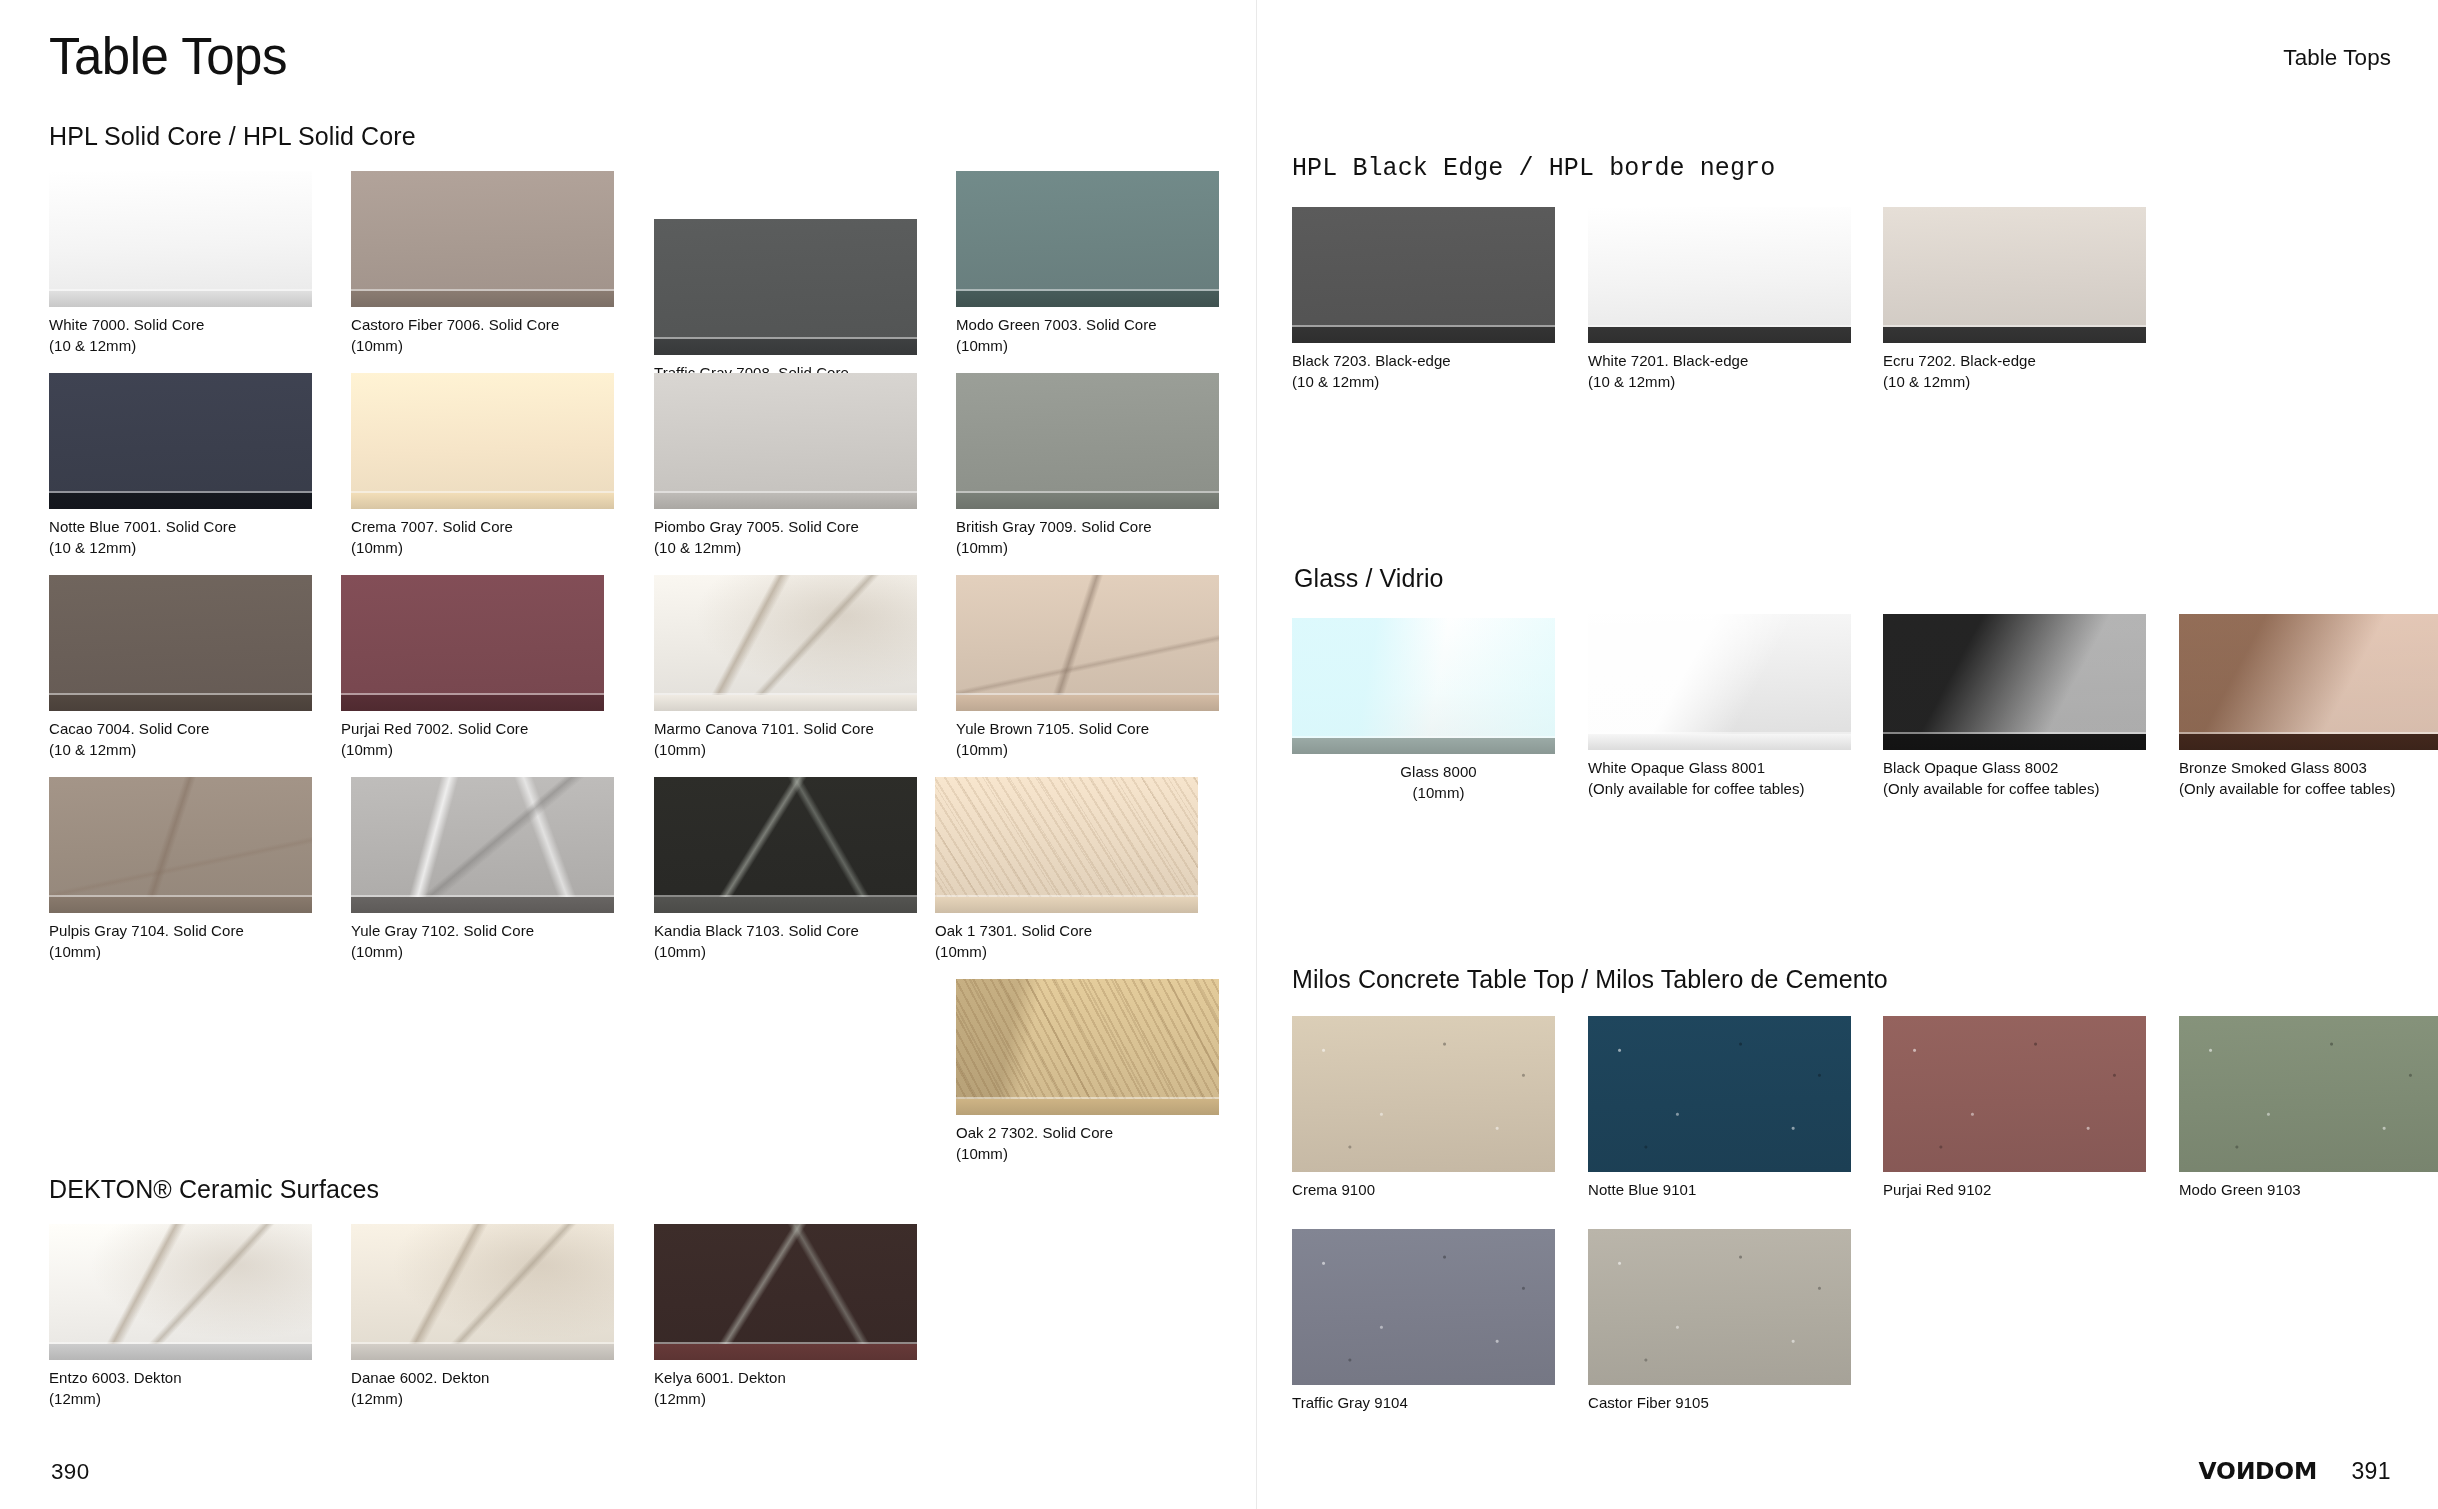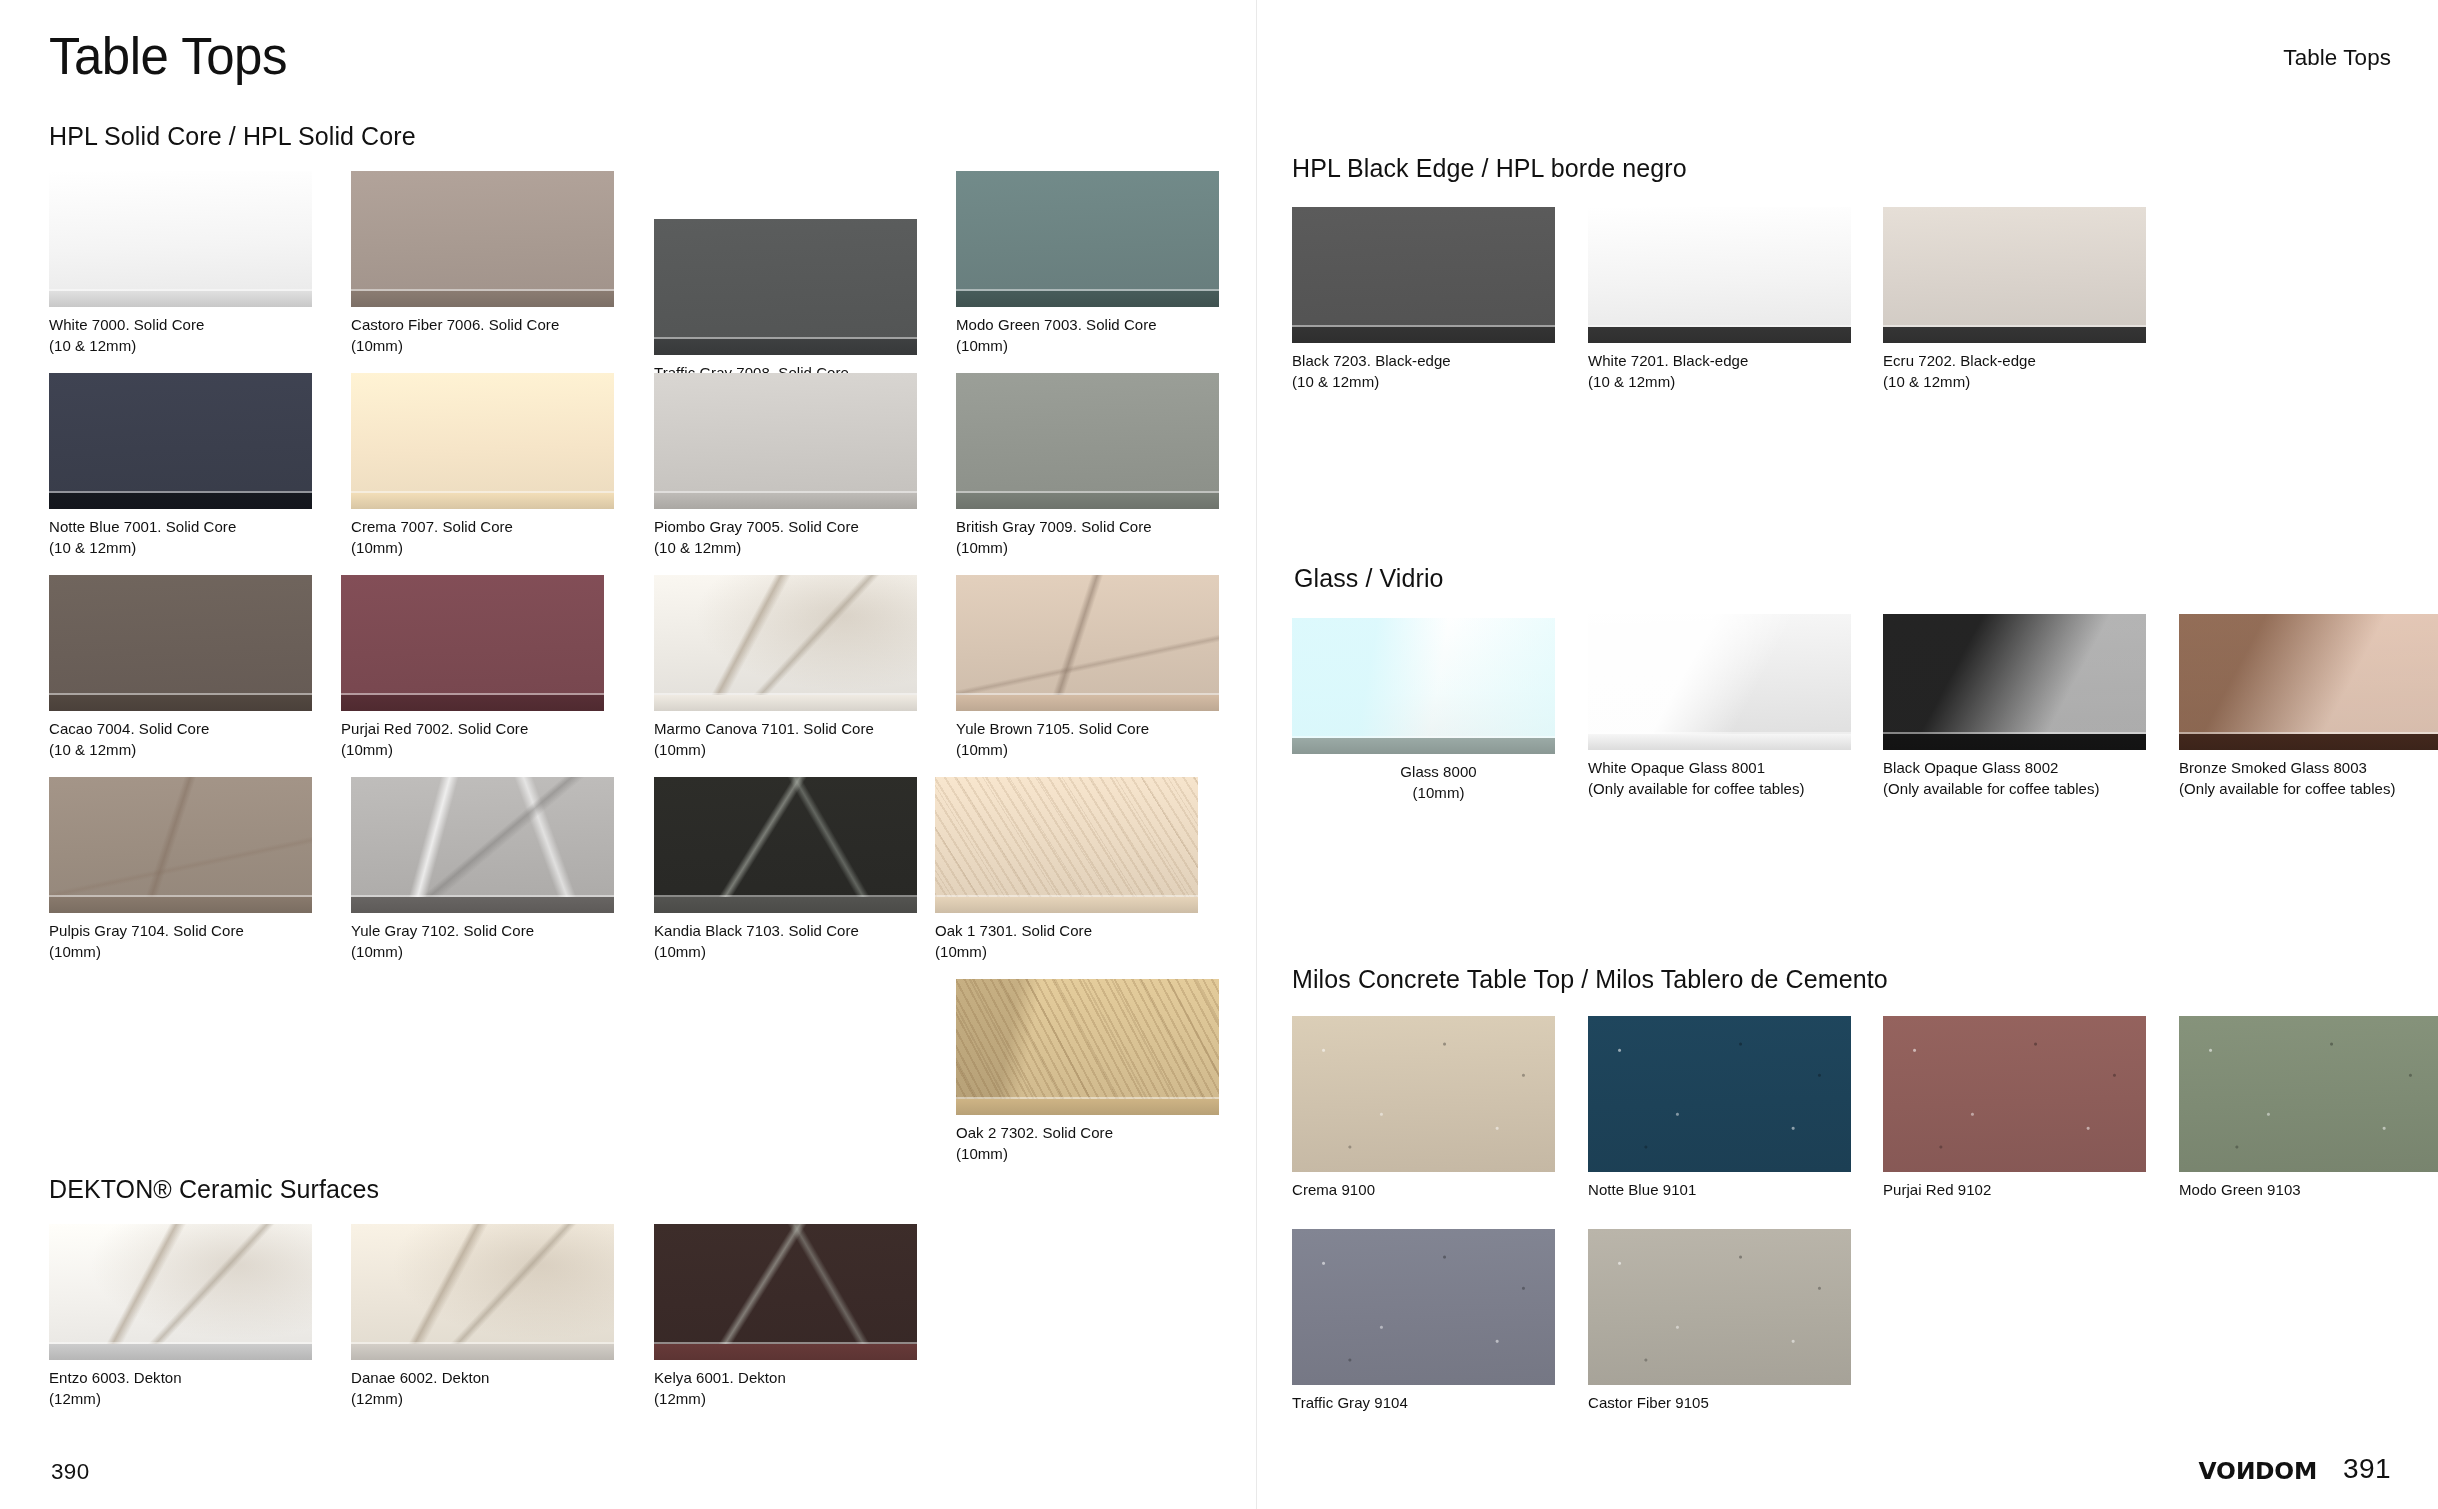--- a/index.html
+++ b/index.html
@@ -60,21 +60,21 @@
   
   .swatch-sq{width:263px;height:156px;position:relative;overflow:hidden;}
 
   
   .folio-left{
     position:absolute;left:51px;bottom:25px;
     font-size:22.4px;letter-spacing:0.4px;
   }
   .folio-right{
     position:absolute;right:47px;bottom:25px;
-    font-size:28px;letter-spacing:0.4px;
+    font-size:23px;letter-spacing:0.4px;
   }
   .brand{
     position:absolute;right:121px;bottom:25px;
     font-size:23.4px;font-weight:700;letter-spacing:-0.2px;
     font-family:"DejaVu Sans",sans-serif;
   }
   .brand .flip{display:inline-block;transform:scaleX(-1);}
 
   
   .gutter{
@@ -260,21 +260,21 @@
             <div class="hl"></div>
             <div class="edge" style="background: linear-gradient(rgb(103, 58, 57) 0%, rgb(92, 52, 51) 100%);"></div>
           </div>
           <div class="caption"><span>Kelya 6001. Dekton</span><span class="l2">(12mm)</span></div>
         </div>
       </div>
   </div>
 
   <div class="col col-right">
 
-    <div class="section-head" style="position:absolute;top:154px;left:0;">HPL Black Edge / HPL borde negro</div>
+    <div class="section-head" style="position:absolute;top:154px;left:0;font-family:Liberation Mono, monospace;">HPL Black Edge / HPL borde negro</div>
 
     <div id="grid-blackedge" class="grid" style="position:absolute;top:207px;left:0;width:1151px;">
         <div class="cell" style="position: absolute; left: 0px; top: 0px;">
           <div class="swatch">
             <div class="surface" style="background: linear-gradient(178deg, rgb(91, 91, 91) 0%, rgb(86, 86, 86) 55%, rgb(82, 82, 82) 100%); position: absolute; inset: 0px;"></div>
             <div class="hl"></div>
             <div class="edge" style="background: linear-gradient(rgb(52, 52, 52) 0%, rgb(46, 46, 46) 100%);"></div>
           </div>
           <div class="caption"><span>Black 7203. Black-edge</span><span class="l2">(10 &amp; 12mm)</span></div>
         </div>

